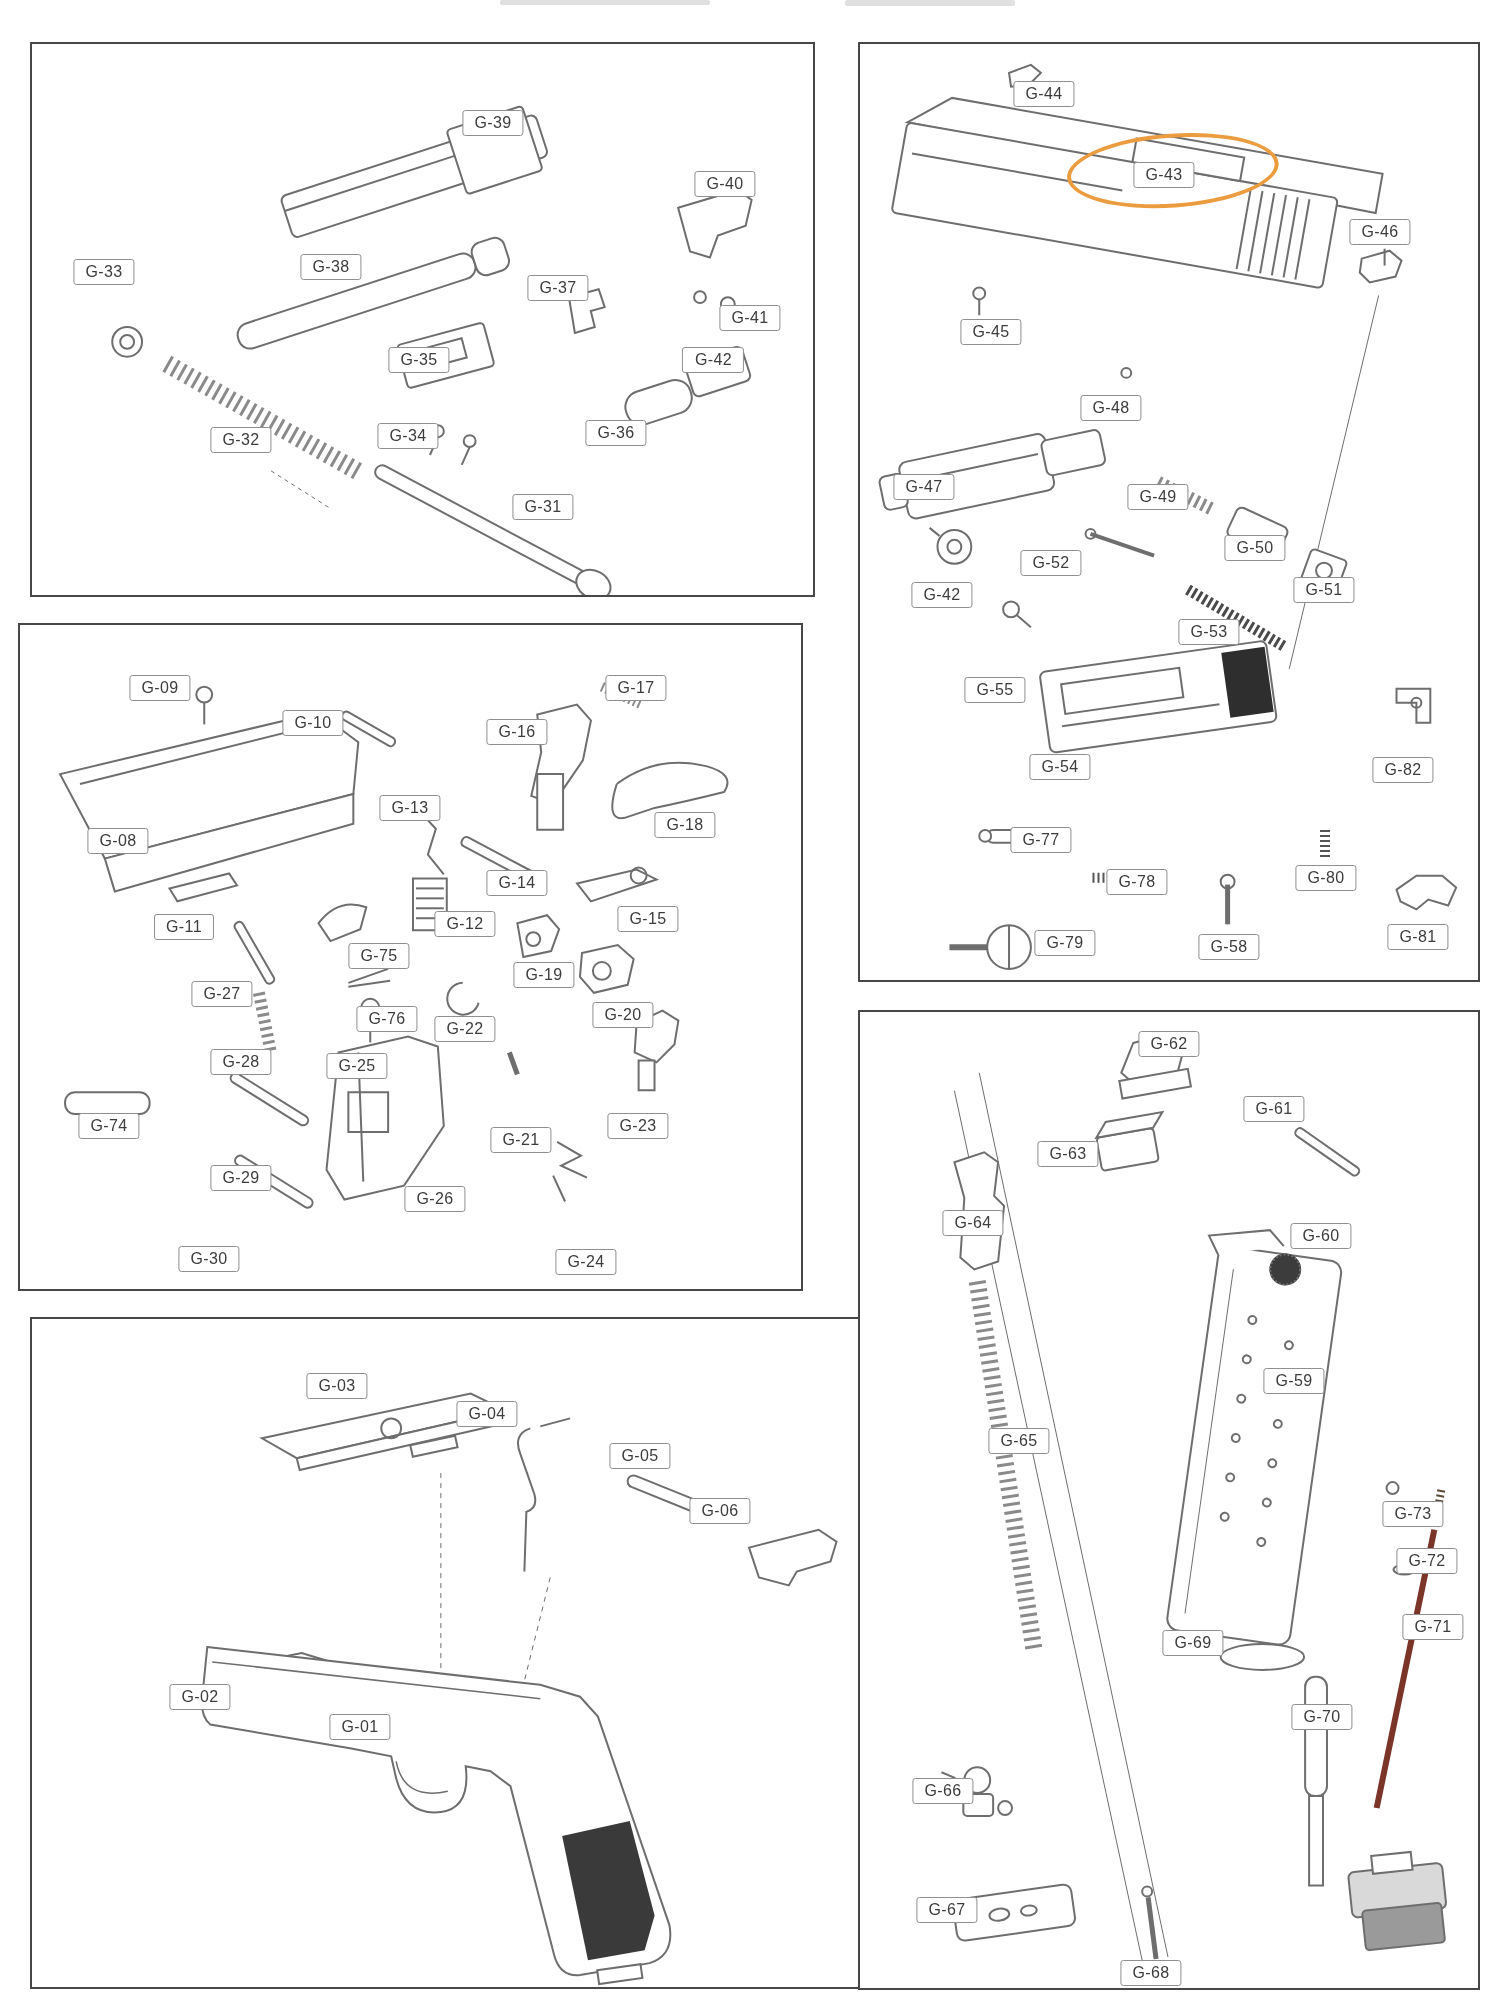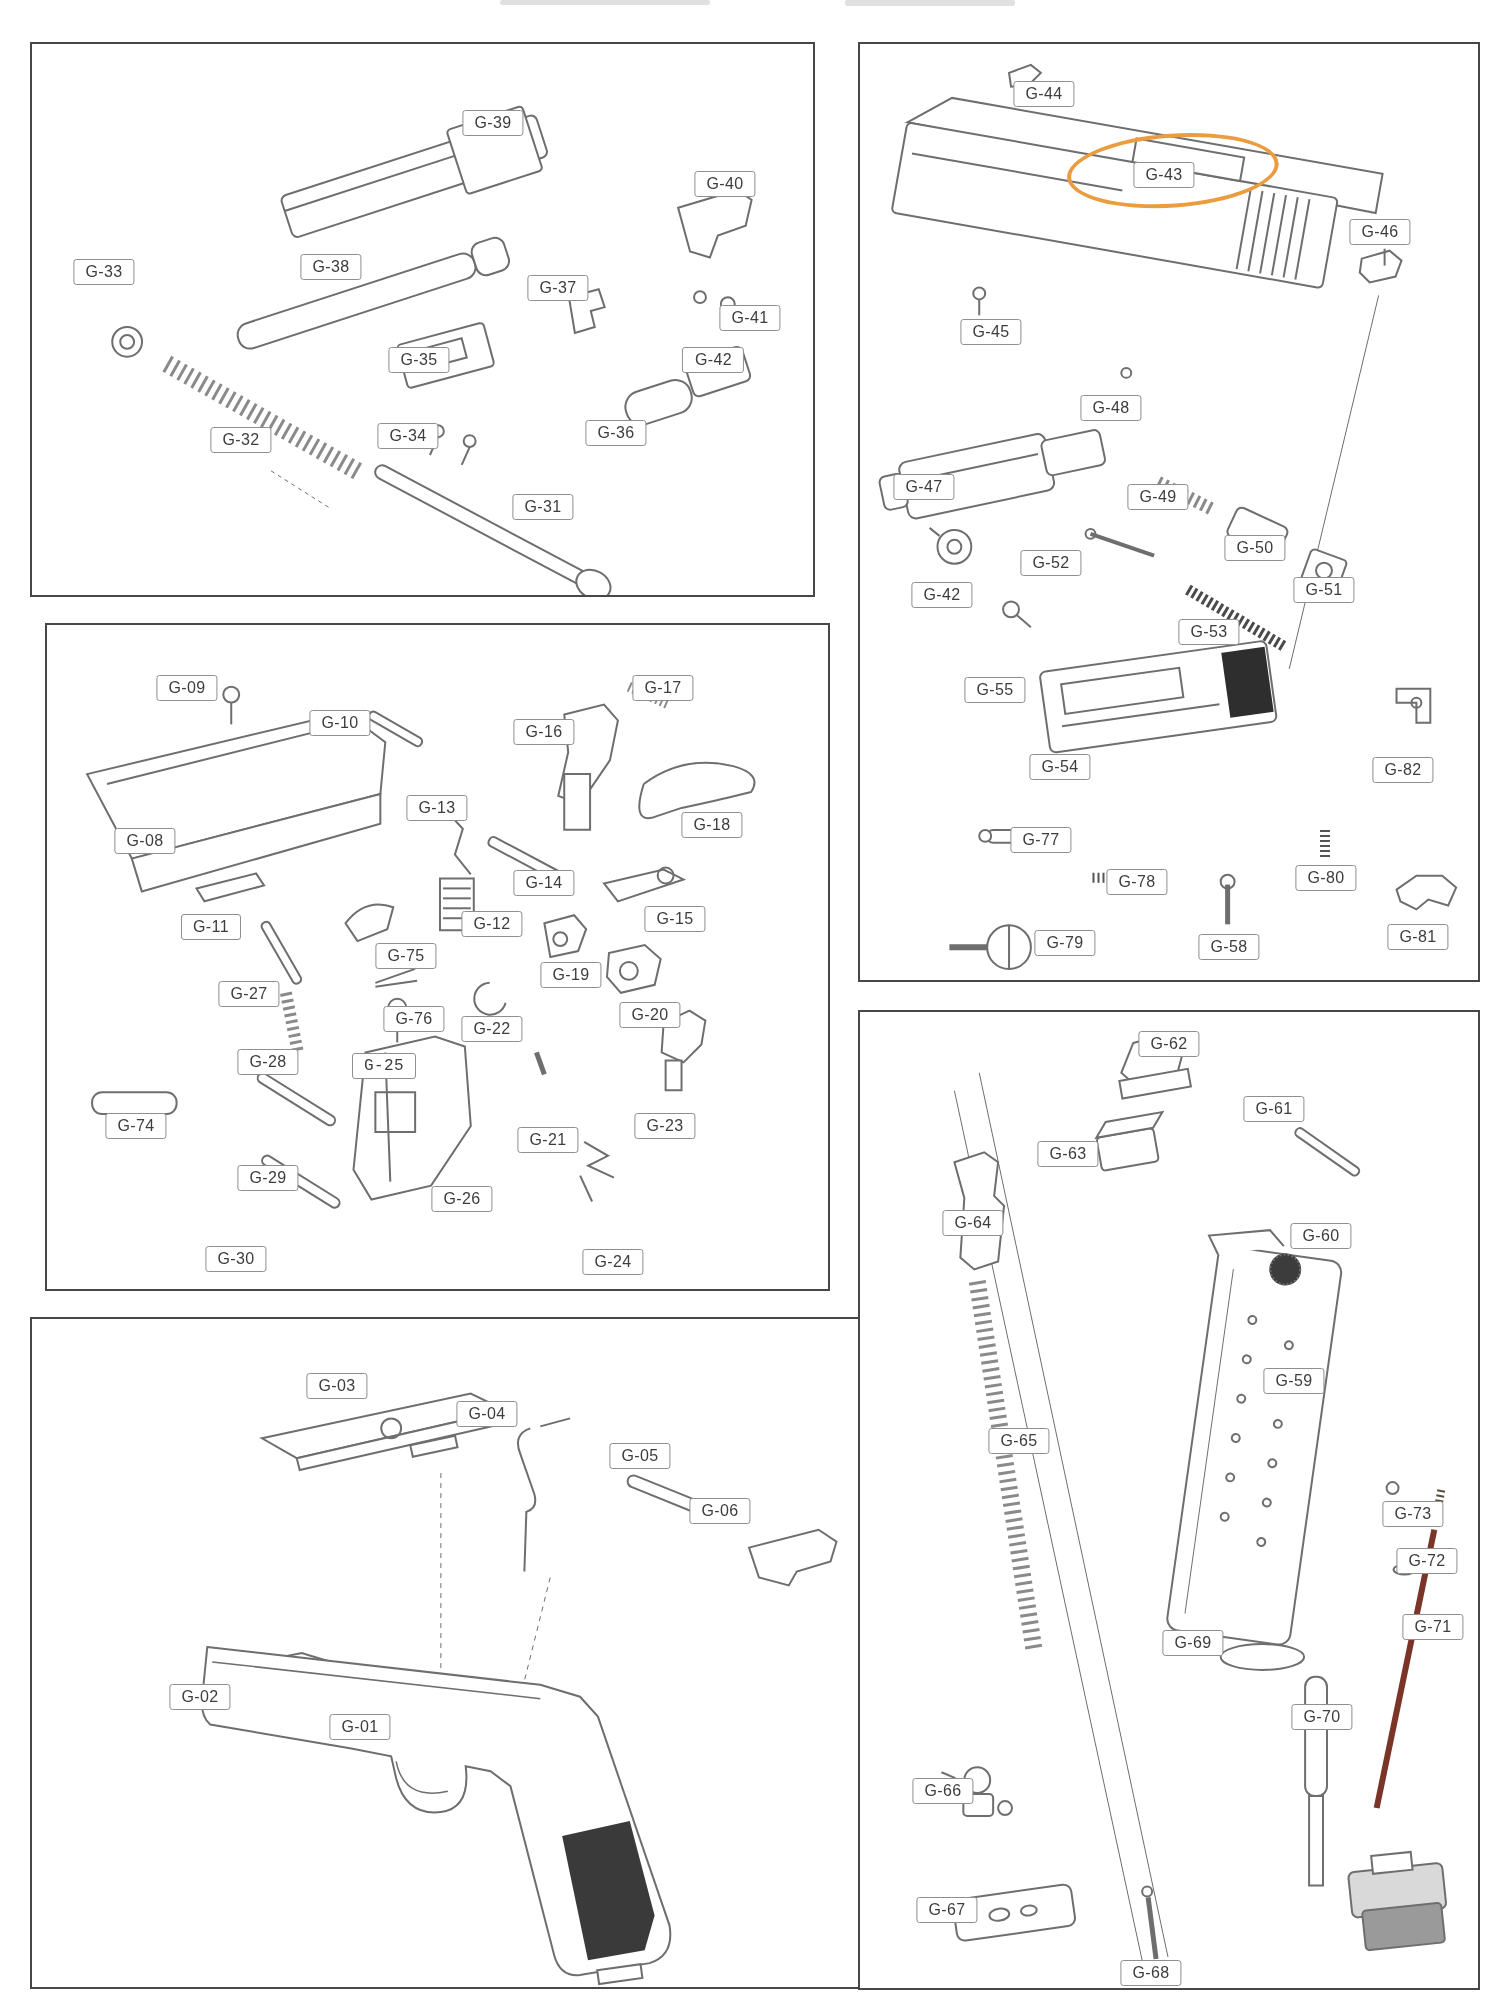--- a/index.html
+++ b/index.html
@@ -76,21 +76,21 @@
       <div class="part-label" style="left: 526px; top: 244px;">G-37</div>
       <div class="part-label" style="left: 718px; top: 274px;">G-41</div>
       <div class="part-label" style="left: 387px; top: 300px; margin-top: 16px;">G-35</div>
       <div class="part-label" style="left: 681px; top: 316px; padding-left: 12px;">G-42</div>
       <div class="part-label" style="left: 209px; top: 396px;">G-32</div>
       <div class="part-label" style="left: 376px; top: 392px;">G-34</div>
       <div class="part-label" style="left: 584px; top: 389px;">G-36</div>
       <div class="part-label" style="left: 511px; top: 463px;">G-31</div>
     </div>
 
-  <div class="panel" style="left:45px;top:623px;width:785px;height:668px;">
+  <div class="panel" style="left:18px;top:623px;width:785px;height:668px;">
     <svg class="art" viewBox="0 0 785 668">
       <g stroke="#6e6e6e" fill="none" stroke-width="2">
         <g>
           <polygon points="40,150 300,88 340,118 335,170 85,235" fill="#ffffff"></polygon>
           <polygon points="85,235 335,170 335,200 95,268" fill="#ffffff"></polygon>
           <line x1="60" y1="160" x2="300" y2="100"></line>
         </g>
         <g>
             <circle cx="185" cy="70" r="8"></circle>
             <line x1="185" y1="78" x2="185" y2="100"></line>
@@ -170,21 +170,21 @@
       <div class="part-label" style="left: 164px; top: 302px;">G-11</div>
       <div class="part-label" style="left: 445px; top: 299px;">G-12</div>
       <div class="part-label" style="left: 628px; top: 294px;">G-15</div>
       <div class="part-label" style="left: 359px; top: 331px;">G-75</div>
       <div class="part-label" style="left: 524px; top: 350px;">G-19</div>
       <div class="part-label" style="left: 202px; top: 369px;">G-27</div>
       <div class="part-label" style="left: 367px; top: 394px;">G-76</div>
       <div class="part-label" style="left: 603px; top: 390px;">G-20</div>
       <div class="part-label" style="left: 445px; top: 404px;">G-22</div>
       <div class="part-label" style="left: 221px; top: 437px;">G-28</div>
-      <div class="part-label" style="left: 337px; top: 441px; font-family: Liberation Mono, monospace;">G-25</div>
+      <div class="part-label" style="left: 337px; top: 441px;">G-25</div>
       <div class="part-label" style="left: 89px; top: 501px;">G-74</div>
       <div class="part-label" style="left: 501px; top: 515px;">G-21</div>
       <div class="part-label" style="left: 618px; top: 501px;">G-23</div>
       <div class="part-label" style="left: 221px; top: 553px;">G-29</div>
       <div class="part-label" style="left: 415px; top: 574px;">G-26</div>
       <div class="part-label" style="left: 189px; top: 634px;">G-30</div>
       <div class="part-label" style="left: 566px; top: 637px;">G-24</div>
     </div>
 
   <div class="panel" style="left:30px;top:1317px;width:946px;height:672px;">

